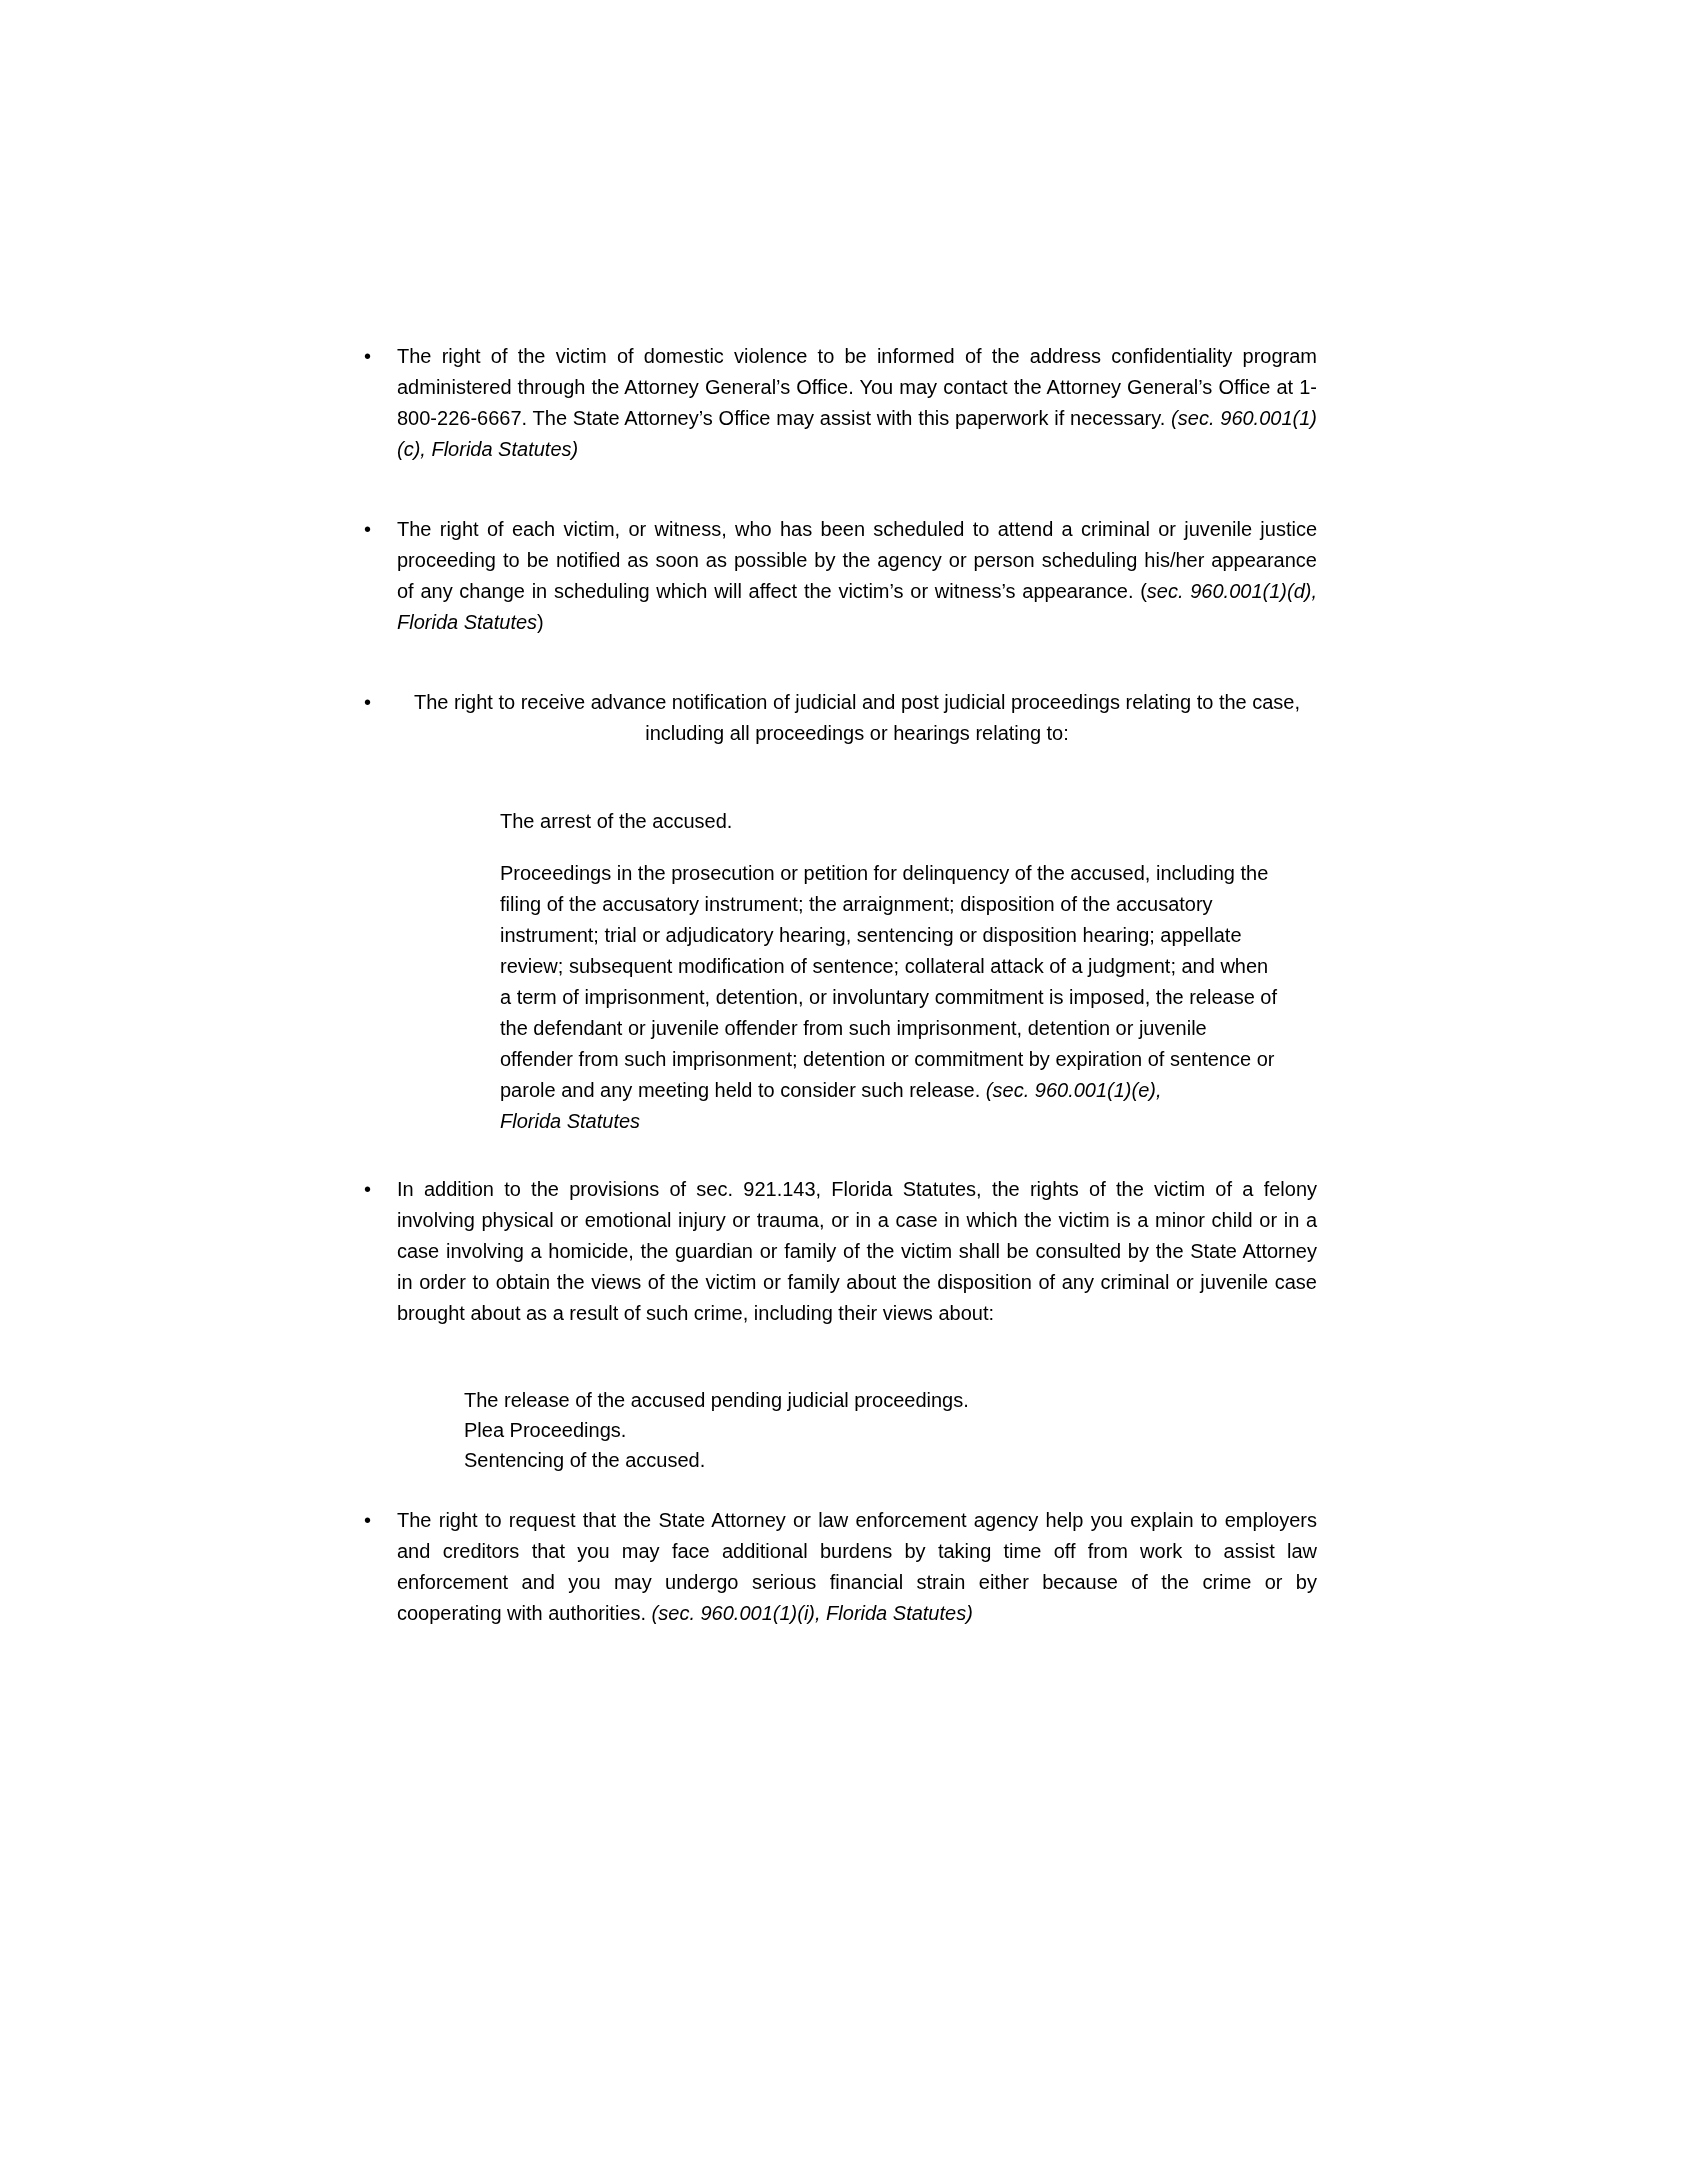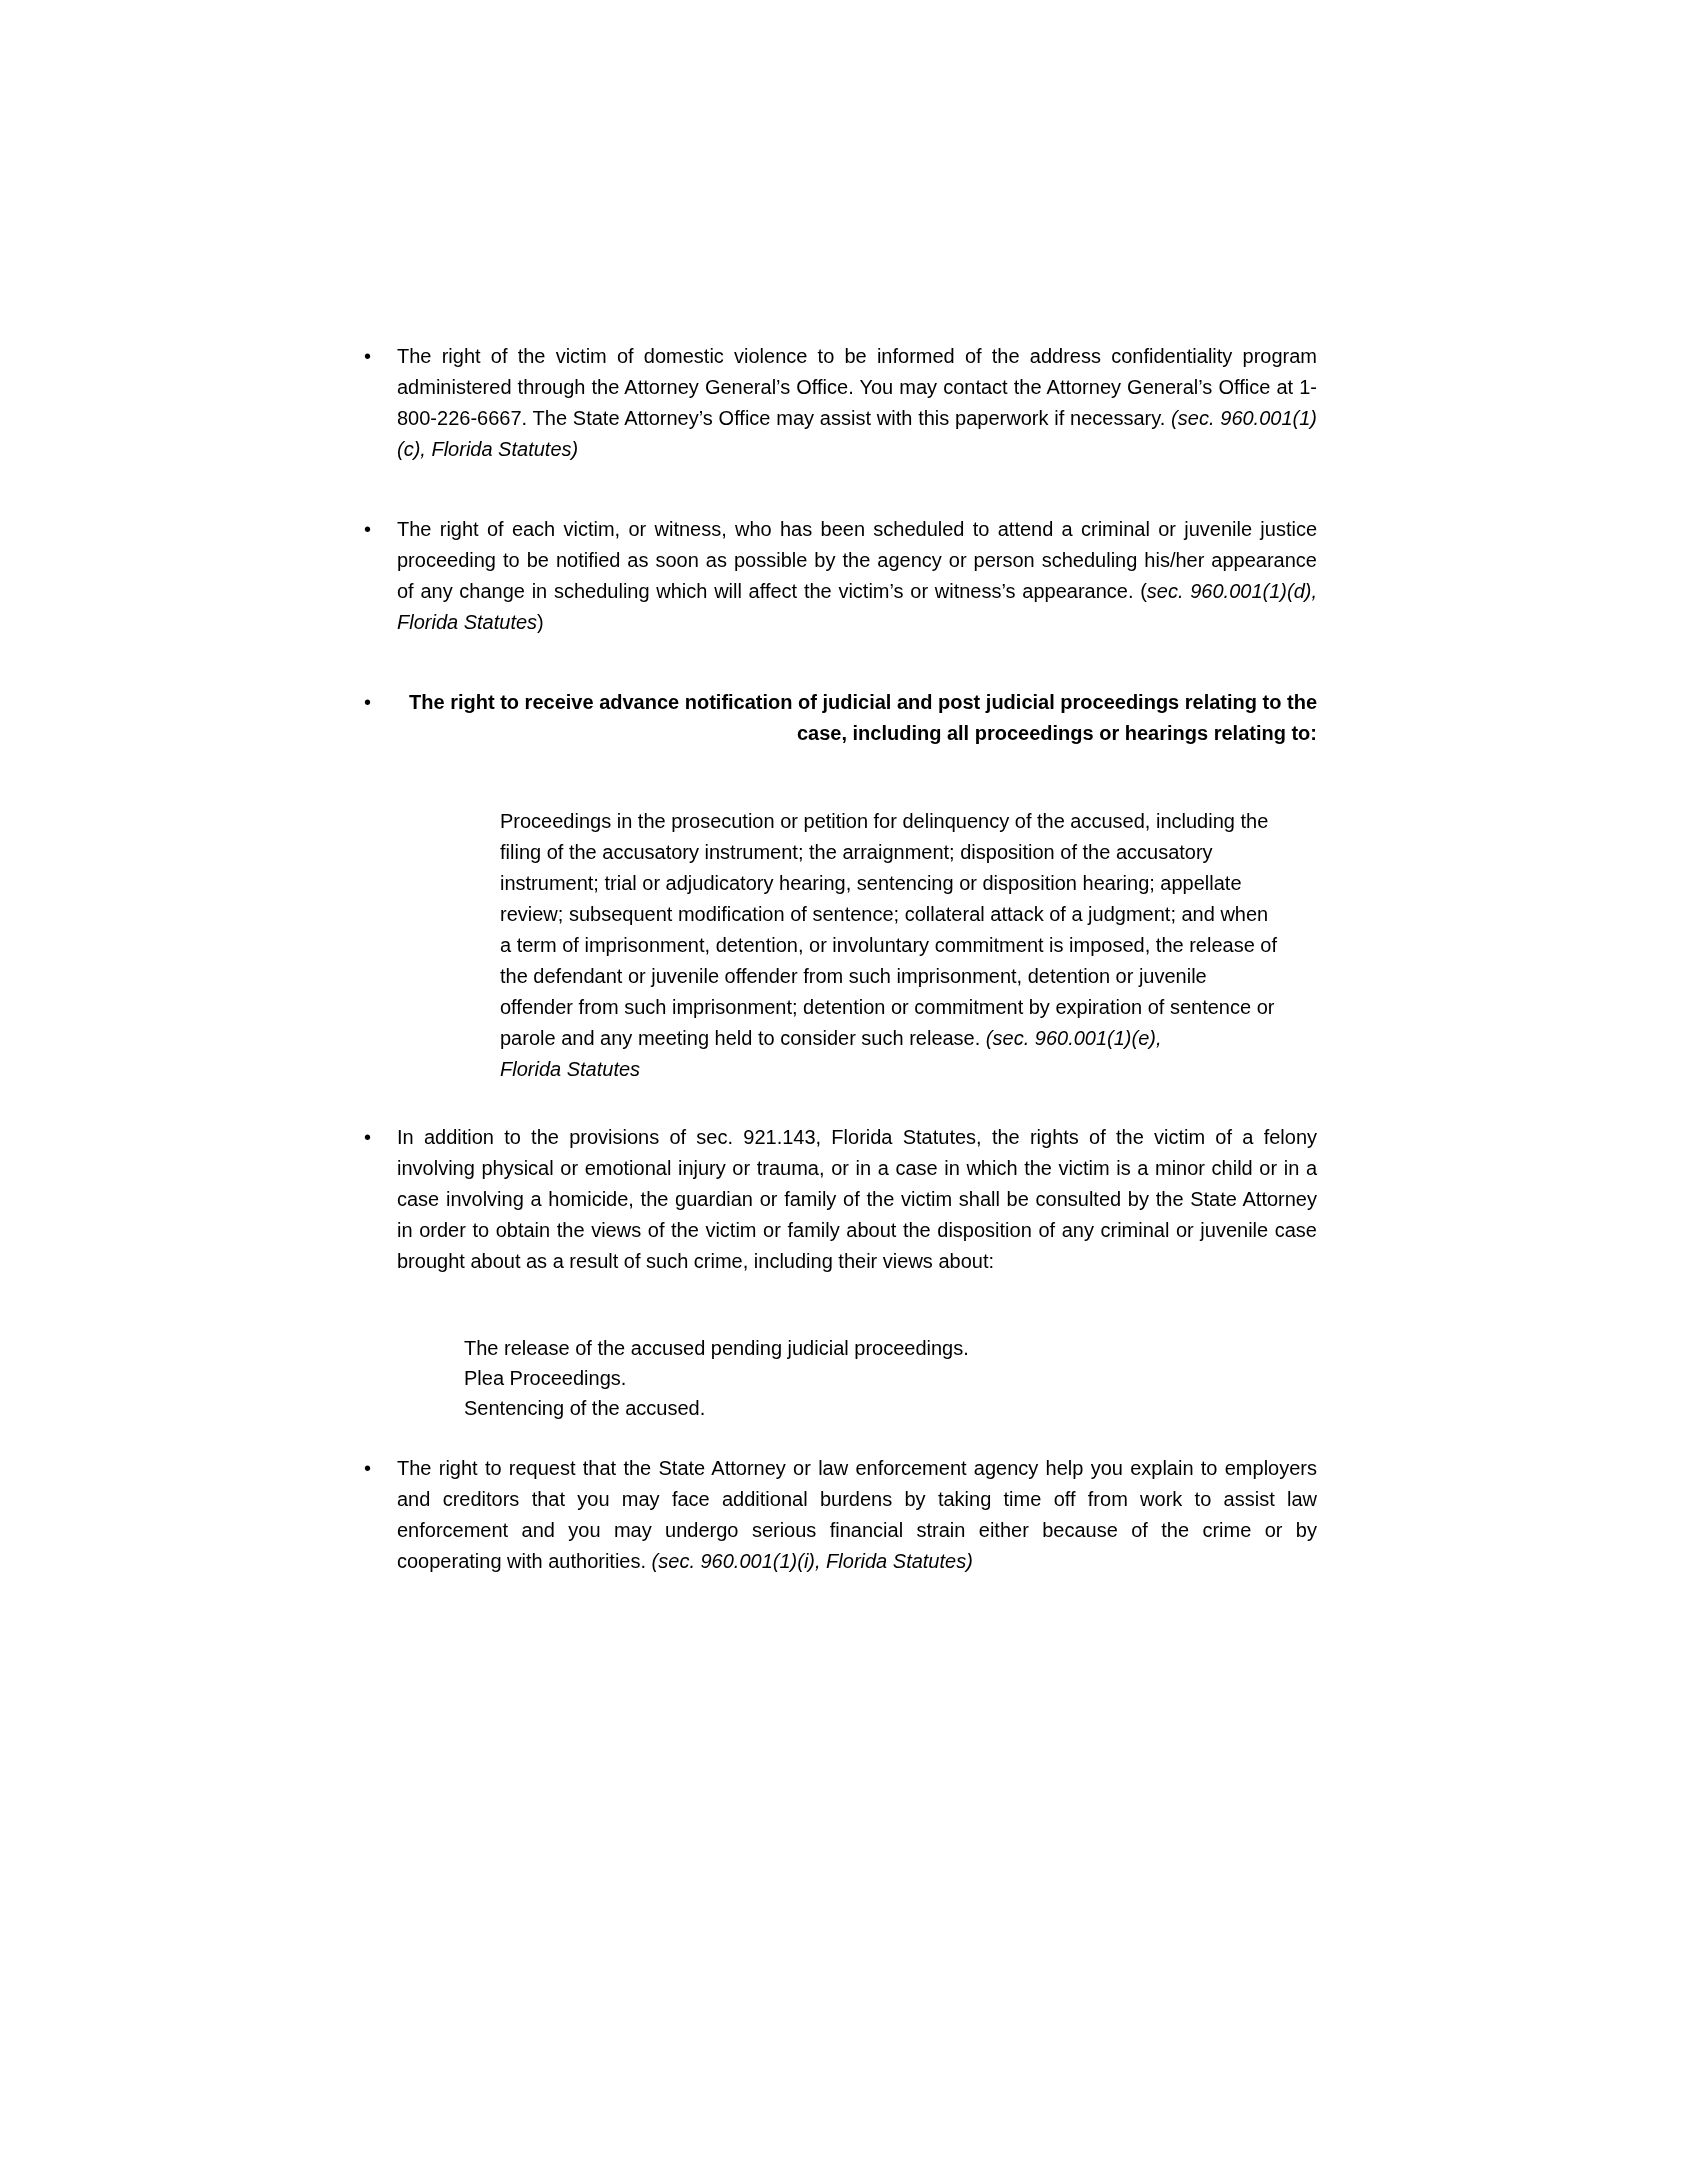--- a/index.html
+++ b/index.html
@@ -37,21 +37,21 @@
     left: 0;
     top: 0;
     width: 20px;
     font-size: 20px;
     line-height: 31px;
   }
   .bullet-item .btext {
     display: block;
   }
   .justify .btext { text-align: justify; text-justify: inter-word; }
-  .leftalign .btext { text-align: right; font-weight: bold; }
+  .leftalign .btext { text-align: center; }
 
   
   .justify .btext { text-align-last: left; }
 
   em.cite {
     font-style: italic;
   }
 
   
   .sub-block {
@@ -102,20 +102,23 @@
 
     <div class="bullet-item leftalign">
       <span class="marker">•</span>
       <span class="btext"><span>The right to receive advance notification of judicial and post judicial proceedings relating to the case, including all proceedings or hearings relating to:</span></span>
     </div>
 
     <div class="spacer-md"></div>
 
     <div class="sub-block">
       <div class="sub-para">
+        <span>The arrest of the accused.</span>
+      </div>
+      <div class="sub-para">
         <span>Proceedings in the prosecution or petition for delinquency of the accused, including the filing of the accusatory instrument; the arraignment; disposition of the accusatory instrument; trial or adjudicatory hearing, sentencing or disposition hearing; appellate review; subsequent modification of sentence; collateral attack of a judgment; and when a term of imprisonment, detention, or involuntary commitment is imposed, the release of the defendant or juvenile offender from such imprisonment, detention or juvenile offender from such imprisonment; detention or commitment by expiration of sentence or parole and any meeting held to consider such release. </span><em class="cite">(sec. 960.001(1)(e),</em><br><em class="cite">Florida Statutes</em>
       </div>
     </div>
 
     <div class="spacer-lg"></div>
 
     <div class="bullet-item justify">
       <span class="marker">•</span>
       <span class="btext"><span>In addition to the provisions of sec. 921.143, Florida Statutes, the rights of the victim of a felony involving physical or emotional injury or trauma, or in a case in which the victim is a minor child or in a case involving a homicide, the guardian or family of the victim shall be consulted by the State Attorney in order to obtain the views of the victim or family about the disposition of any criminal or juvenile case brought about as a result of such crime, including their views about:</span></span>
     </div>

